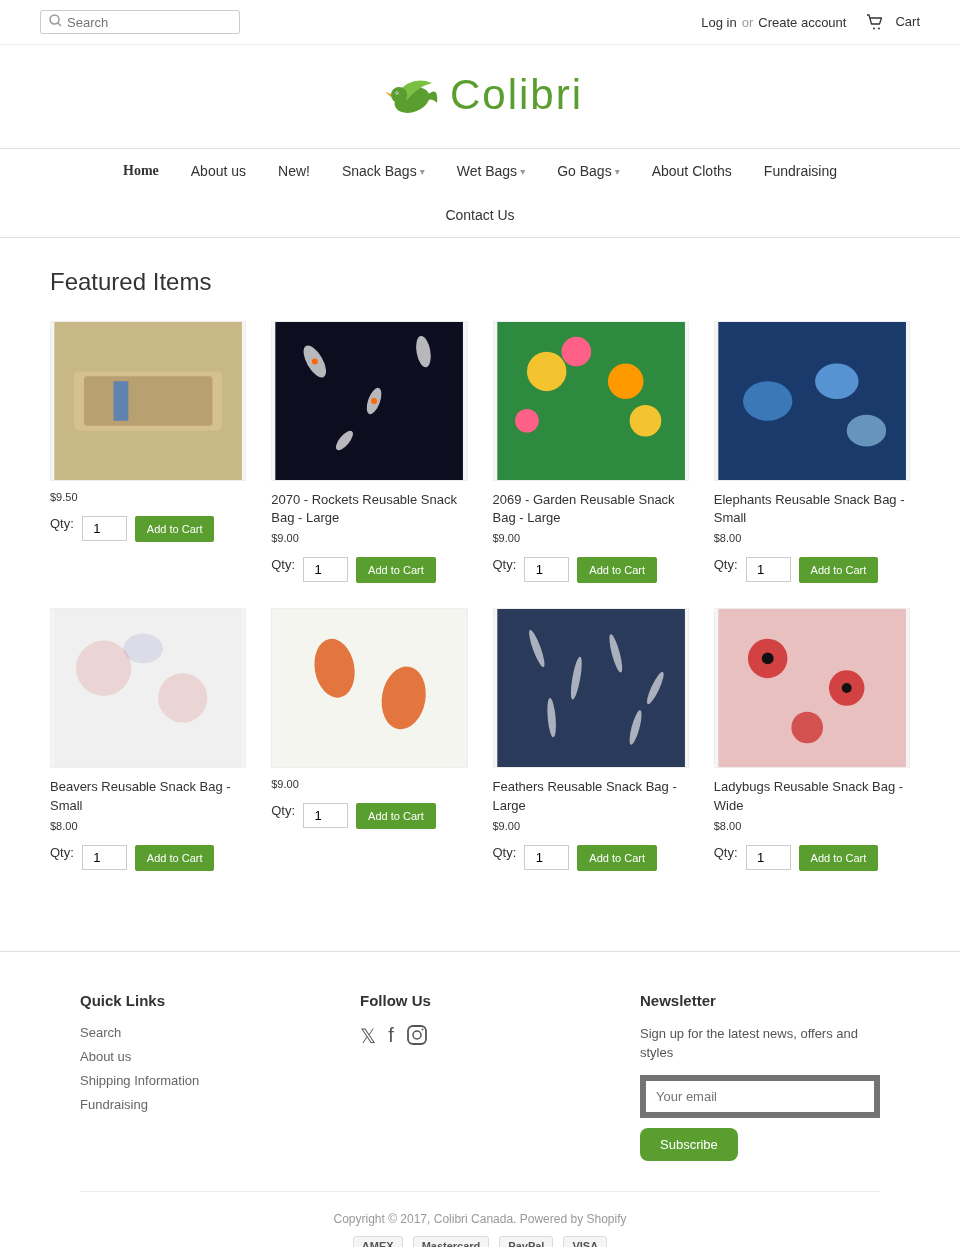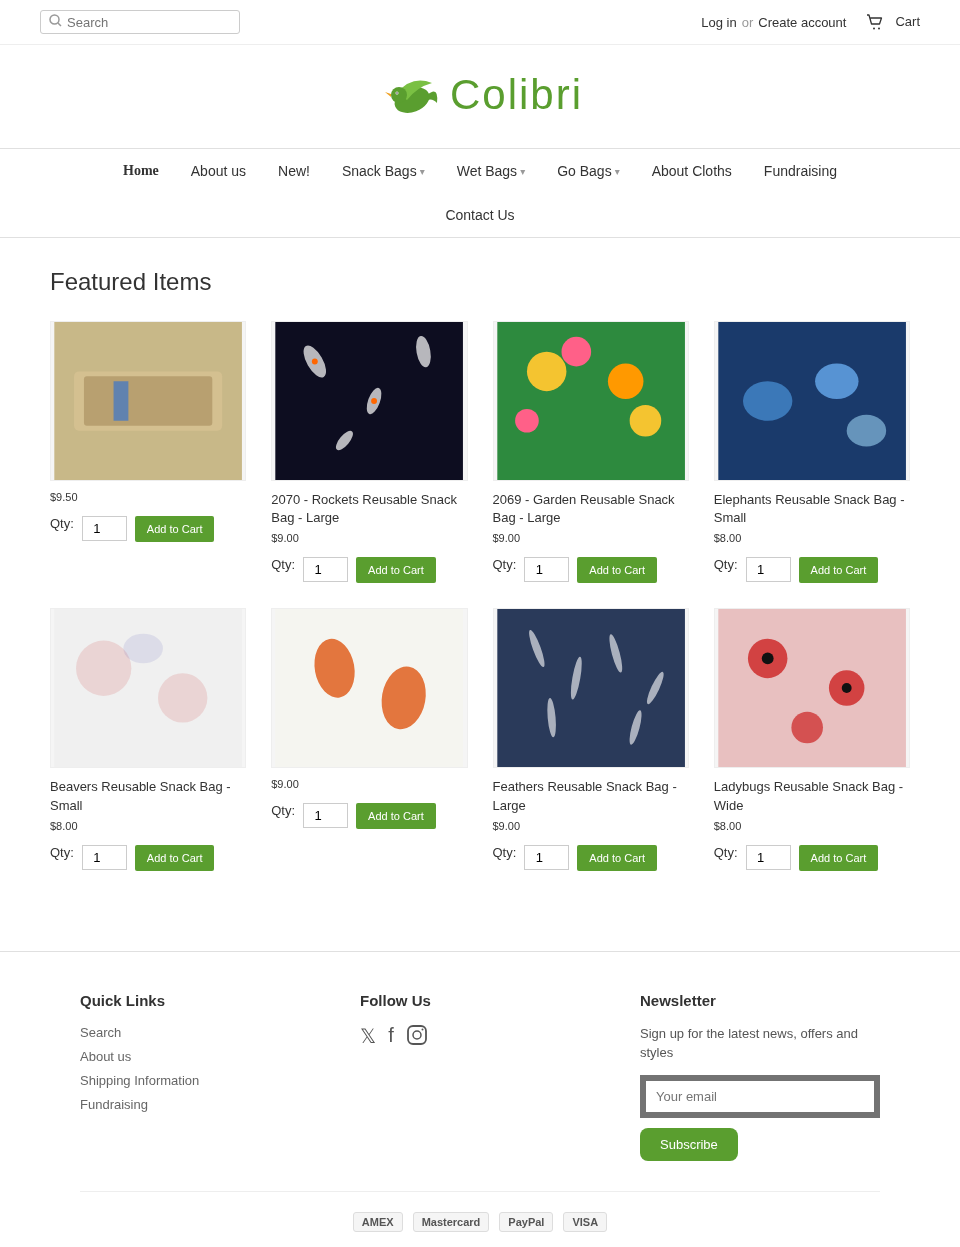--- a/index.html
+++ b/index.html
@@ -481,20 +481,21 @@
 
     <div>
       <div class="footer-section-title">Newsletter</div>
       <p class="newsletter-text">Sign up for the latest news, offers and styles</p>
       <input type="email" class="email-input" placeholder="Your email" style="">
       <button class="subscribe-btn">Subscribe</button>
     </div>
   </div>
 
   <div class="footer-bottom">
+    <p class="footer-copyright">Copyright © 2017, Colibri Canada. Powered by Shopify</p>
     <div class="payment-icons" id="payment-icons">
         <span class="payment-icon">AMEX</span>
         <span class="payment-icon">Mastercard</span>
         <span class="payment-icon">PayPal</span>
         <span class="payment-icon">VISA</span>
       </div>
   </div>
 </footer>
 
 </body></html>

